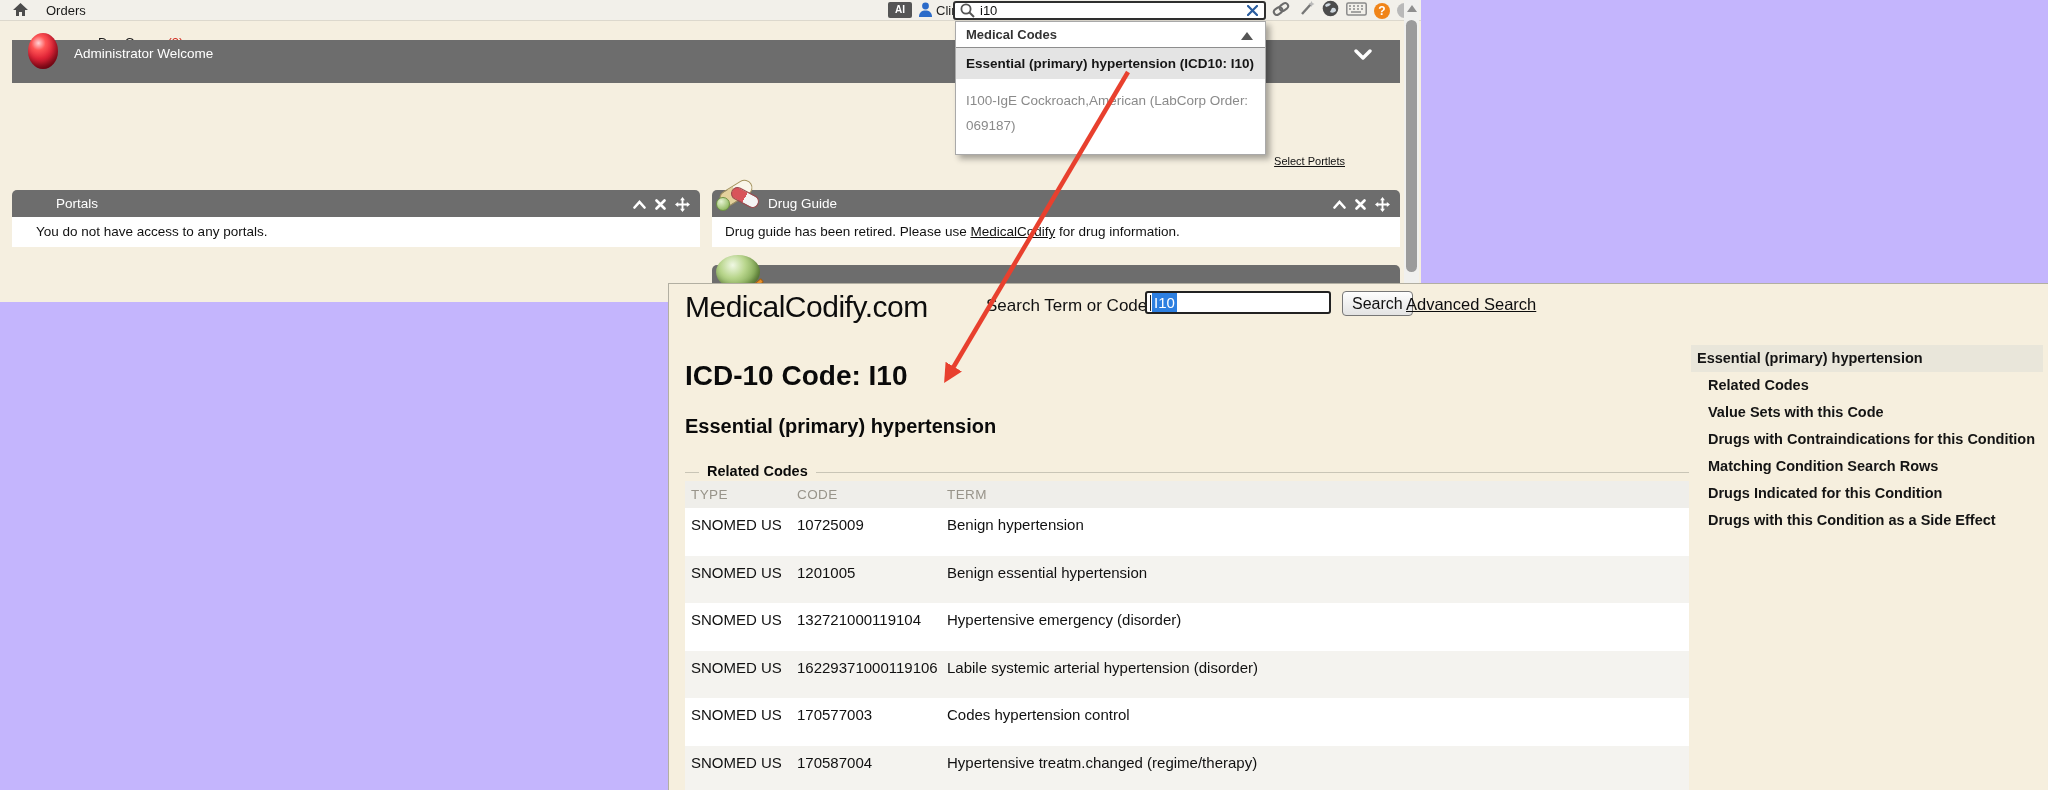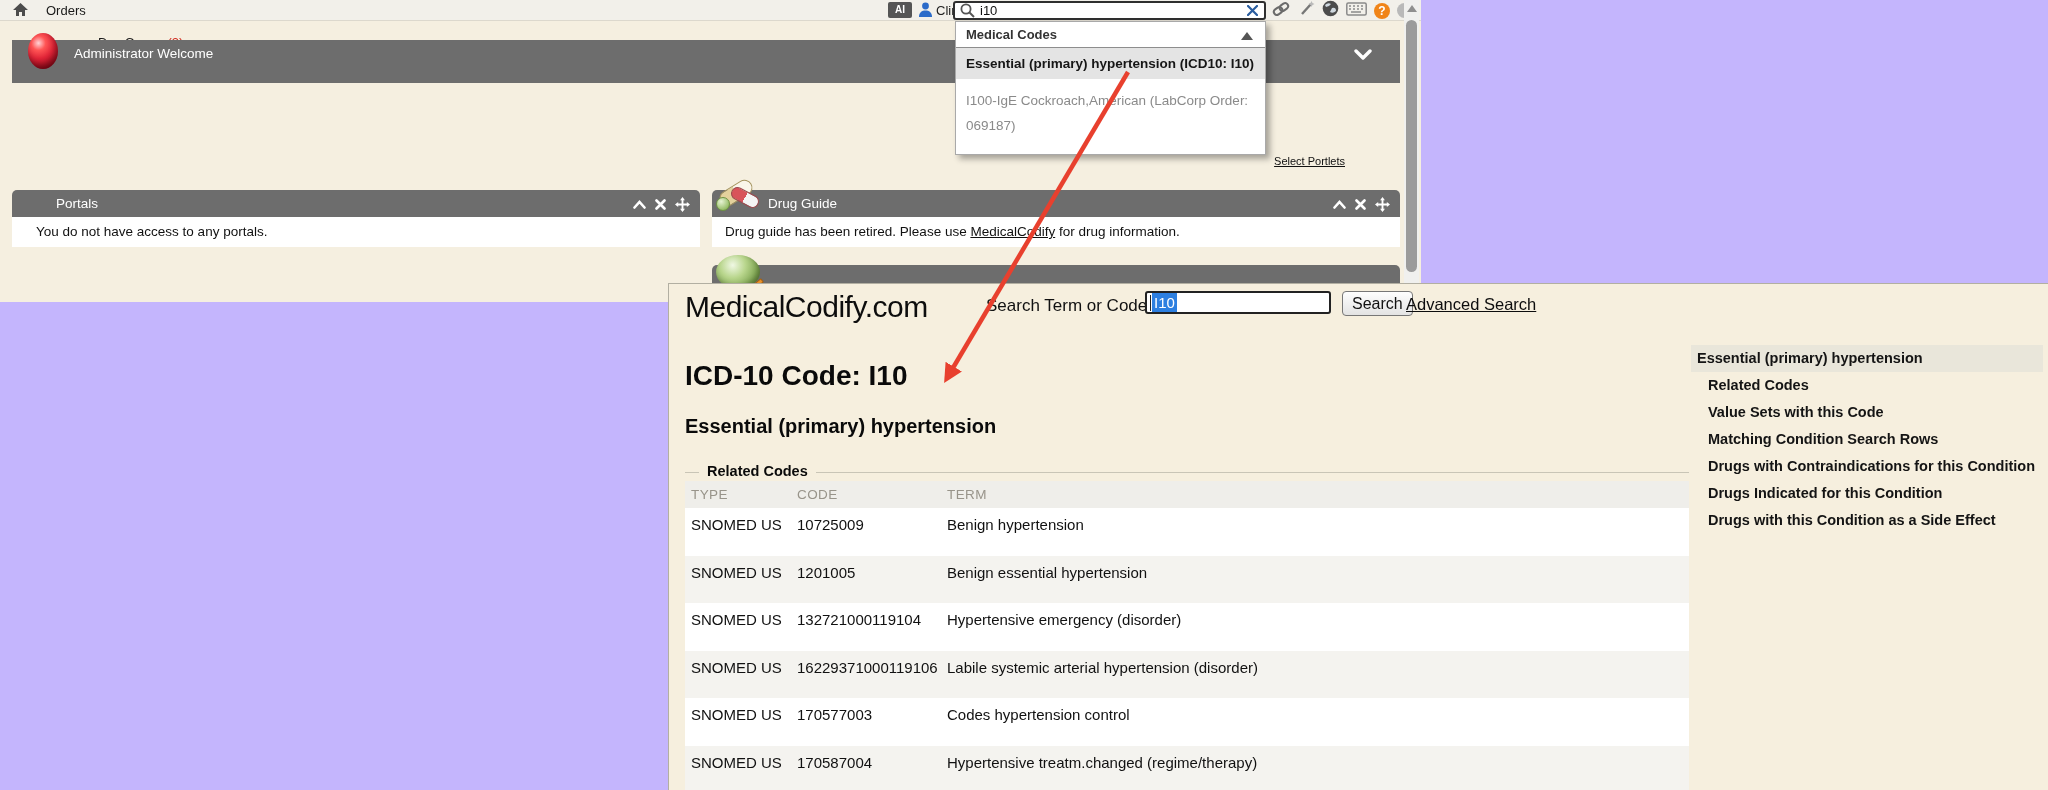--- a/index.html
+++ b/index.html
@@ -334,22 +334,22 @@
           <div class="c-code">170587004</div>
           <div class="c-term">Hypertensive treatm.changed (regime/therapy)</div>
         </div>
       </div>
     </div>
 
     <div class="mc-sidebar">
       <div class="sb-item active">Essential (primary) hypertension</div>
       <div class="sb-item sub">Related Codes</div>
       <div class="sb-item sub">Value Sets with this Code</div>
+      <div class="sb-item sub">Drugs with Contraindications for this Condition</div>
       <div class="sb-item sub">Matching Condition Search Rows</div>
-      <div class="sb-item sub">Drugs with Contraindications for this Condition</div>
       <div class="sb-item sub">Drugs Indicated for this Condition</div>
       <div class="sb-item sub">Drugs with this Condition as a Side Effect</div>
     </div>
   </div>
 
   <svg id="arrow-layer">
     <defs>
       <marker id="ah" viewBox="0 0 10 10" refX="7" refY="5" markerWidth="4.2" markerHeight="4.2" orient="auto">
         <path d="M0 0 L10 5 L0 10 Z" fill="#e8402e"></path>
       </marker>

